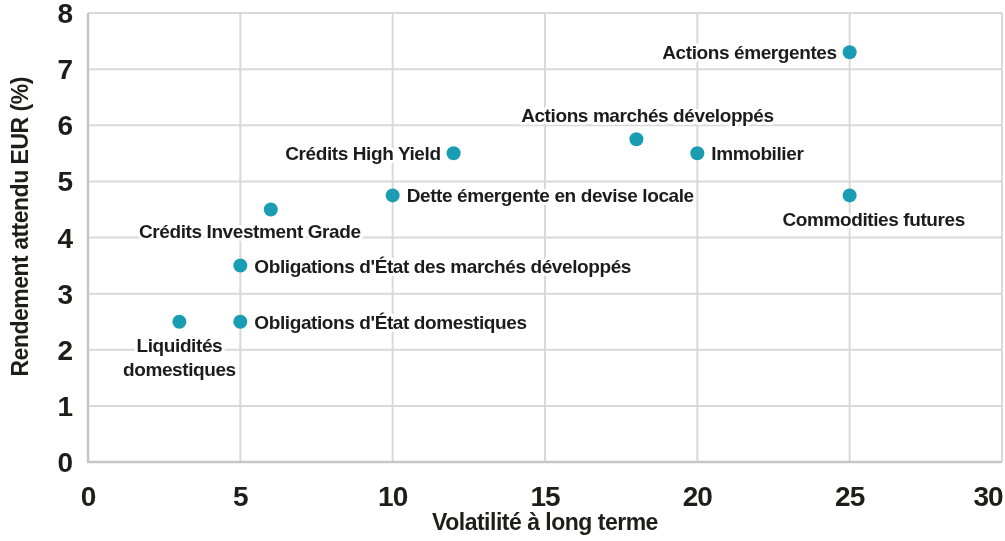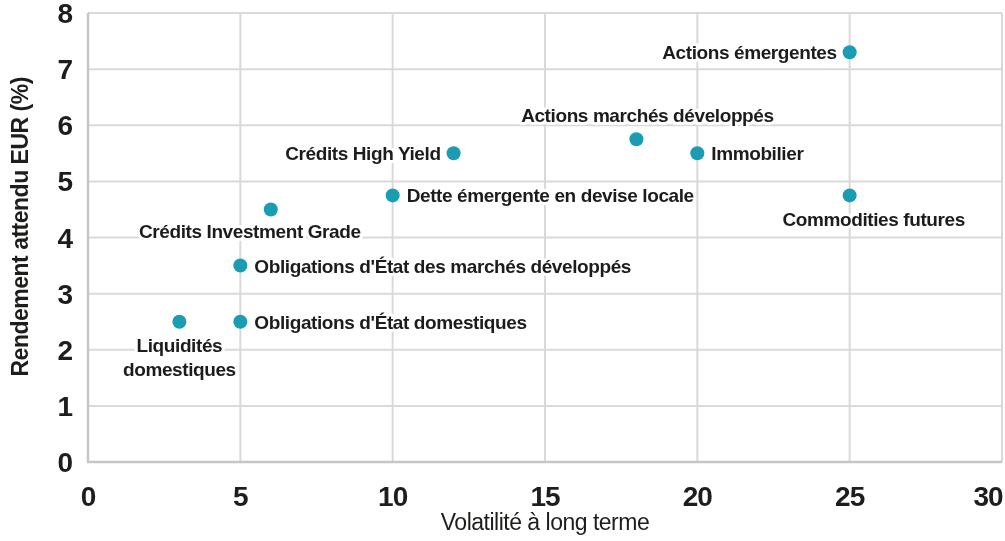--- a/index.html
+++ b/index.html
@@ -18,21 +18,21 @@
     transform:rotate(-90deg);
     font-size:23px;font-weight:700;
     letter-spacing:-0.5px;
     color:#1d1d1b;
     white-space:nowrap;
   }
   .x-title{
     position:absolute;
     left:88px;top:509px;width:914px;
     text-align:center;
-    font-size:23px;font-weight:400;
+    font-size:23px;font-weight:700;
     letter-spacing:-0.5px;
     color:#1d1d1b;
   }
   svg text{font-family:"Liberation Sans","DejaVu Sans",sans-serif;}
   .tick{font-size:28px;font-weight:700;letter-spacing:-1px;fill:#1d1d1b;}
   .pt-label{
     font-size:19px;font-weight:700;letter-spacing:-0.4px;fill:#1c1c1c;
     stroke:#ffffff;stroke-width:6px;paint-order:stroke;stroke-linejoin:round;
   }
 </style>

